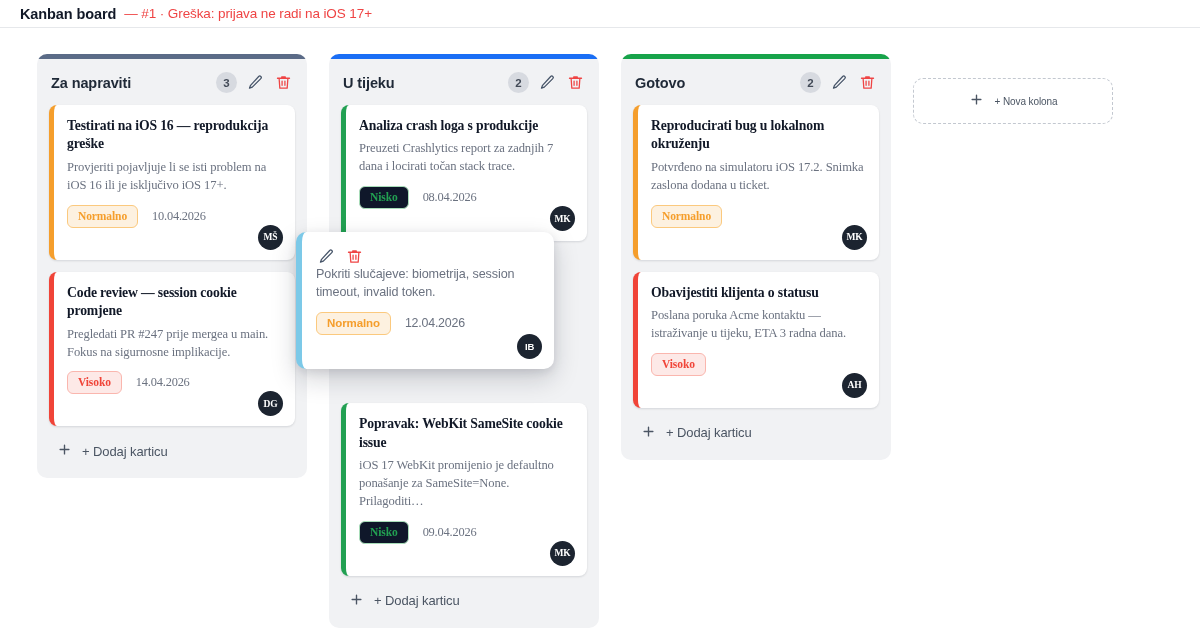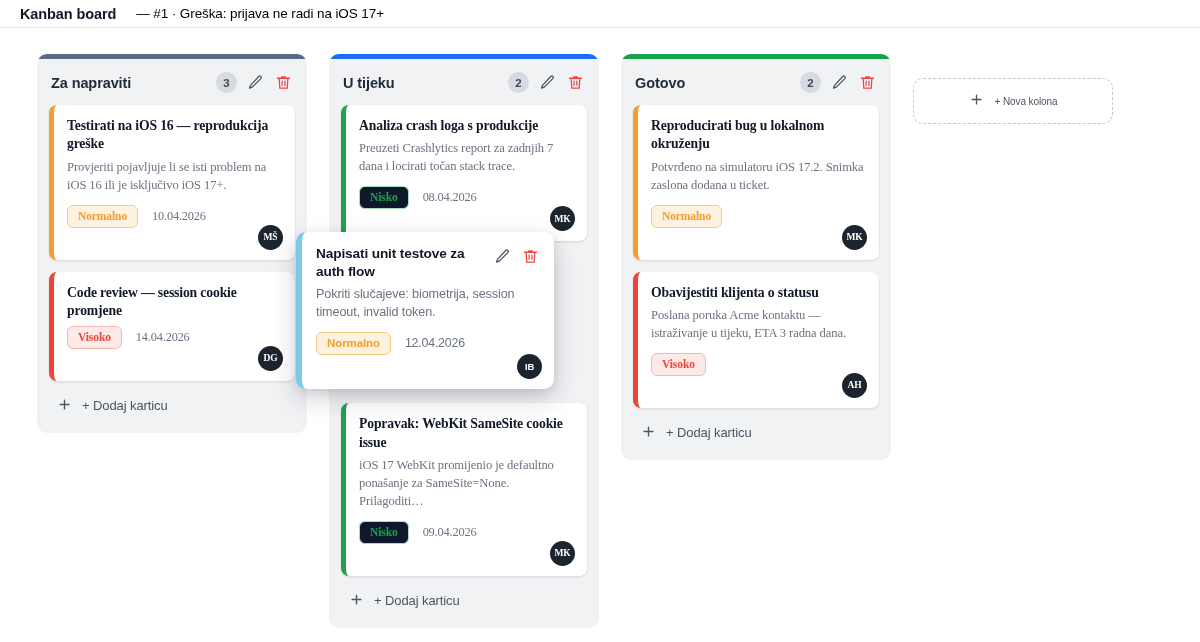--- a/index.html
+++ b/index.html
@@ -10,34 +10,34 @@
     background: #ffffff;
     font-family: "Liberation Sans", sans-serif;
     overflow: hidden;
   }
 
   
   .app-header {
     height: 28px;
     display: flex;
     align-items: center;
-    gap: 20px;
+    gap: 8px;
     padding: 0 20px;
     border-bottom: 1px solid #e6e8eb;
     background: #ffffff;
   }
   .app-title {
     font-size: 14.5px;
     font-weight: bold;
     color: #111827;
     letter-spacing: -0.1px;
   }
   .app-subtitle {
     font-size: 13.5px;
-    color: #000000;
+    color: #ef4444;
     letter-spacing: -0.1px;
   }
 
   
   .board {
     position: relative;
     display: flex;
     align-items: flex-start;
     gap: 22px;
     padding: 26px 0 0 37px;
@@ -254,20 +254,21 @@
           <div class="card-title">Testirati na iOS 16 — reprodukcija greške</div>
           <div class="card-desc">Provjeriti pojavljuje li se isti problem na iOS 16 ili je isključivo iOS 17+.</div>
           <div class="card-meta">
             <span class="badge badge-normalno">Normalno</span>
             <span class="card-date">10.04.2026</span>
           </div>
           <div class="avatar">MŠ</div>
         </div>
         <div class="card card-with-avatar" style="border-left-color:#f04438">
           <div class="card-title">Code review — session cookie promjene</div>
+          <div class="card-desc">Pregledati PR #247 prije mergea u main. Fokus na sigurnosne implikacije.</div>
           <div class="card-meta">
             <span class="badge badge-visoko">Visoko</span>
             <span class="card-date">14.04.2026</span>
           </div>
           <div class="avatar">DG</div>
         </div>
       </div>
       <div class="add-card">
         <span class="plus-glyph"><svg width="15" height="15" viewBox="0 0 24 24" fill="none" stroke="#4b5563" stroke-width="2.2" stroke-linecap="round">
             <path d="M12 5v14M5 12h14"></path>
@@ -361,21 +362,20 @@
       </div>
     </div>
     <div class="new-column">
       <span class="plus-glyph"><svg width="15" height="15" viewBox="0 0 24 24" fill="none" stroke="#4b5563" stroke-width="2.2" stroke-linecap="round">
           <path d="M12 5v14M5 12h14"></path>
         </svg></span>
       <span>+ Nova kolona</span>
     </div>
     <div class="drag-card">
       <div class="drag-head">
-        <div class="card-title">Napisati unit testove za auth flow</div>
         <div class="drag-actions">
           <span class="icon-btn">
             <svg width="17" height="17" viewBox="0 0 24 24" fill="none" stroke="#475569" stroke-width="1.8" stroke-linecap="round" stroke-linejoin="round">
               <path d="M16.5 3.5a2.1 2.1 0 013 3L7.5 18.5 3.5 20l1.5-4z"></path>
             </svg>
           </span>
           <span class="icon-btn">
             <svg width="17" height="17" viewBox="0 0 24 24" fill="none" stroke="#ef4444" stroke-width="1.8" stroke-linecap="round" stroke-linejoin="round">
               <path d="M3.5 6h17M9.5 6V4.2h5V6M5.8 6l1 14h10.4l1-14M10 10v6M14 10v6"></path>
             </svg>

